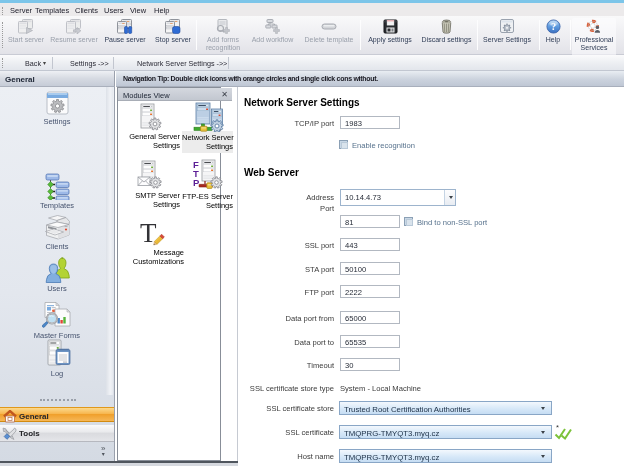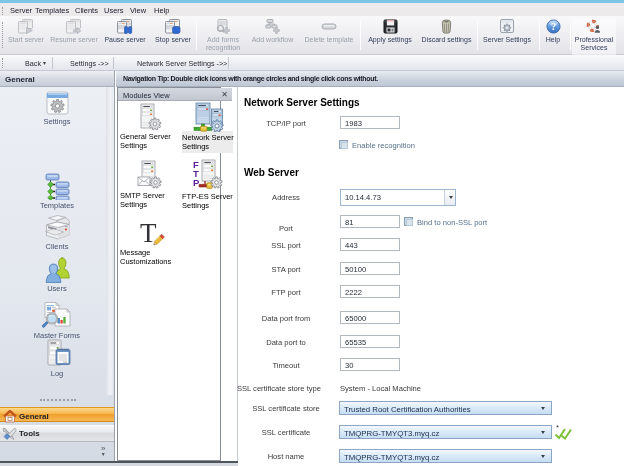--- a/index.html
+++ b/index.html
@@ -48,29 +48,29 @@
 #chev { position:absolute; left:101px; top:359px; font-size:8px; color:#50565e; text-align:center; line-height:5px; }
 #bottomline { left:0; top:461px; width:238px; height:2px; background:#50565e; }
 #bottomstrip { left:0; top:463px; width:238px; height:3px; background:#d6d9df; }
 
 #modpanel { left:117px; top:87px; width:104px; height:374px; background:#fff; border:1px solid #888e98; }
 #modhdr { position:absolute; left:0; top:0; width:114px; height:13px;
   background:linear-gradient(#d4d8df,#c2c7d0); border-bottom:1px solid #a8adb6;
   font-size:7.5px; color:#1c2433; }
 #modhdr .t { position:absolute; left:5px; top:3px; }
 #modhdr .x { position:absolute; right:4px; top:2px; color:#3a3f48; font-size:8px; }
-.mico { position:absolute; text-align:left; font-size:7.5px; color:#000; line-height:9px; white-space:nowrap; }
+.mico { position:absolute; text-align:right; font-size:7.5px; color:#000; line-height:9px; white-space:nowrap; }
 .mico svg { display:block; margin:0 auto 1px auto; }
 #nsshl { position:absolute; left:64px; top:43px; width:51px; height:22px; background:#ececec; }
 
 #vsep { left:237px; top:87px; width:1px; height:374px; background:#c6cad2; }
 
 #form { left:238px; top:87px; width:386px; height:379px; background:#fff; font-size:7.6px; color:#3a3a3a; }
 .h { position:absolute; font-weight:bold; color:#000; font-size:10px; }
-.fl2 { position:absolute; text-align:center; color:#3a3a3a; width:96px; }
+.fl2 { position:absolute; text-align:right; color:#3a3a3a; width:96px; }
 .inp { position:absolute; left:102px; width:60px; height:13px; border:1px solid #b2b8c1; background:#fff;
   font-size:7.6px; color:#1e2430; padding:2px 0 0 4px; }
 .combo { position:absolute; left:102px; border:1px solid #9db4cd; background:#fff; font-size:7.6px; color:#1e2430; }
 .combo .tx { position:absolute; left:4px; top:3px; }
 .combo .btn { position:absolute; right:0; top:0; bottom:0; width:11px; border-left:1px solid #c5d4e4;
   background:linear-gradient(#fdfdfe,#e8ecf2); }
 .arrow { position:absolute; right:2px; top:6px; width:0; height:0; border-left:2.5px solid transparent;
   border-right:2.5px solid transparent; border-top:3.5px solid #3a4148; }
 .drop { position:absolute; left:101px; width:213px; height:14px; border:1px solid #89a6c6;
   background:linear-gradient(#f3f8fd,#d7e8f8 55%,#c6ddf3); font-size:7.6px; color:#1a2e45; }
@@ -487,21 +487,21 @@
   <div class="cblbl" style="left:114px;top:54px">Enable recognition</div>
 
   <div class="h" style="left:6px;top:80px">Web Server</div>
   <div class="fl2" style="right:290px;top:106px">Address</div>
   <div class="combo" style="left:102px;top:102px;width:116px;height:17px">
       <span class="tx">10.14.4.73</span>
       <span class="btn">
         <span class="arrow"></span>
       </span>
     </div>
-  <div class="fl2" style="right:290px;top:137px">Port</div>
+  <div class="fl2" style="right:290px;top:117px">Port</div>
   <div class="inp" style="top:128px"><span>81</span></div>
   <div class="cb" style="left:166px;top:130px"></div>
   <div class="cblbl" style="left:179px;top:131px">Bind to non-SSL port</div>
   <div class="fl2" style="right:290px;top:154px">SSL port</div>
   <div class="inp" style="top:151px"><span>443</span></div>
   <div class="fl2" style="right:290px;top:178px">STA port</div>
   <div class="inp" style="top:175px"><span>50100</span></div>
   <div class="fl2" style="right:290px;top:201px">FTP port</div>
   <div class="inp" style="top:198px"><span>2222</span></div>
   <div class="fl2" style="right:290px;top:227px">Data port from</div>

